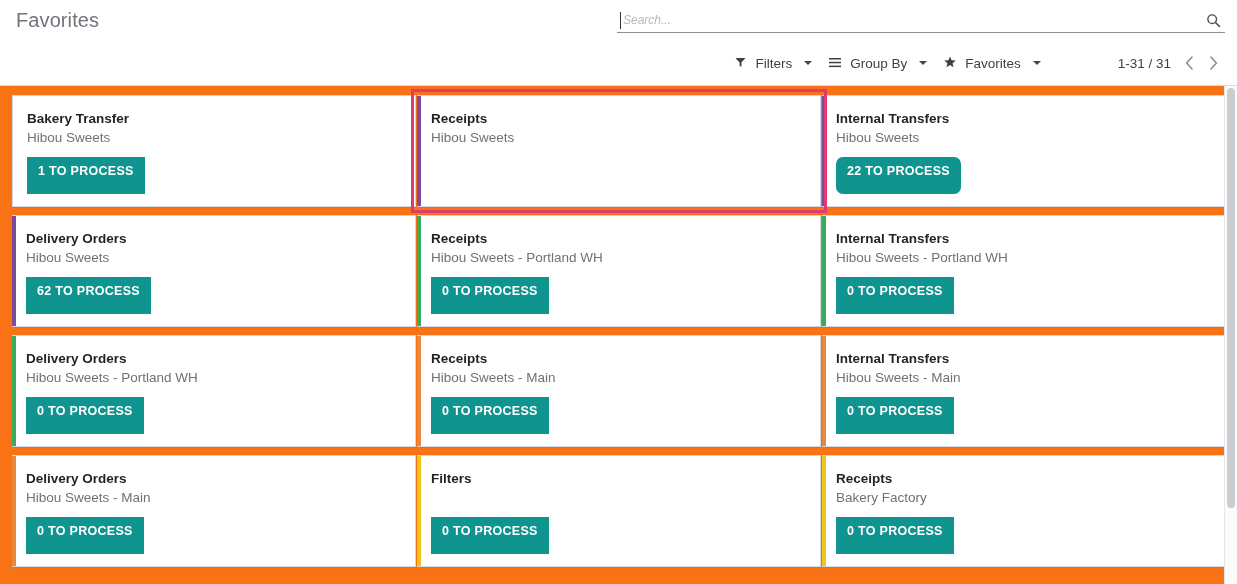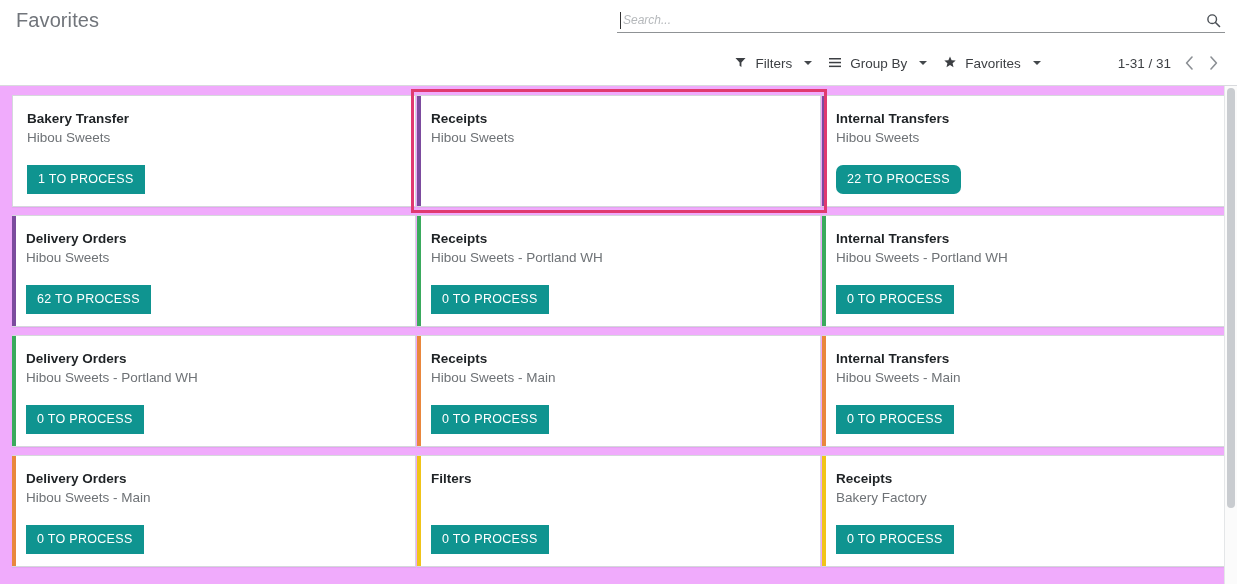--- a/index.html
+++ b/index.html
@@ -119,21 +119,21 @@
     cursor: pointer;
     font-size: 15px;
     background: transparent;
     border: 0;
   }
 
   
   .kanban-area {
     position: relative;
     height: 498px;
-    background: #f0abfc;
+    background: #f97316;
     overflow: hidden;
   }
   .kanban-grid {
     display: grid;
     grid-template-columns: repeat(3, 404px);
     grid-auto-rows: 120px;
     column-gap: 1px;
     row-gap: 0px;
     padding: 6px 0 0 12px;
   }
@@ -170,24 +170,24 @@
     color: #6e7276;
     line-height: 20px;
     white-space: nowrap;
   }
   .card-spacer { flex: 1; }
   .process-btn {
     align-self: flex-start;
     background: #0f9490;
     color: #ffffff;
     font-size: 12.5px;
-    font-weight: normal;
+    font-weight: bold;
     letter-spacing: .3px;
     border: 0;
-    padding: 8px 11px 8px 11px;
+    padding: 8px 11px 16px 11px;
     line-height: 13px;
     cursor: pointer;
     font-family: "Liberation Sans", sans-serif;
     white-space: nowrap;
   }
 
   
   .highlight-box {
     position: absolute;
     border: 3px solid #e03a70;

